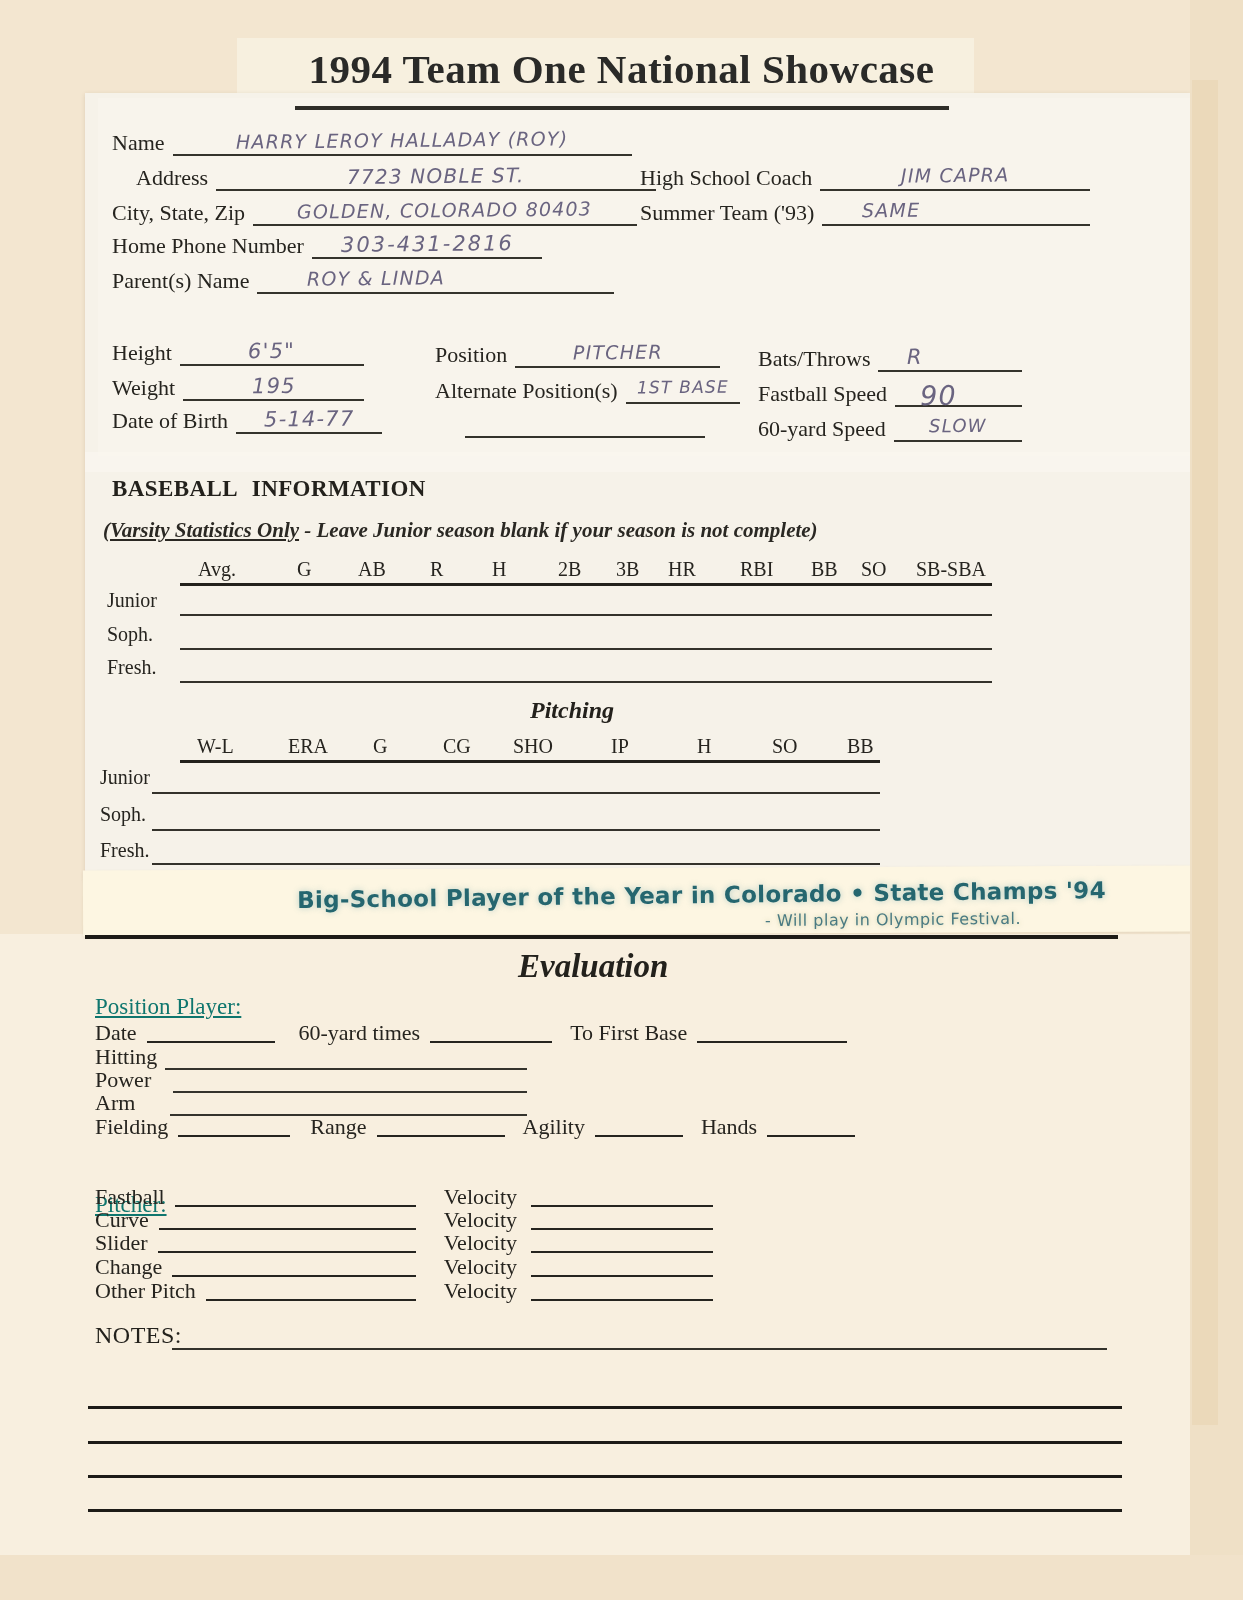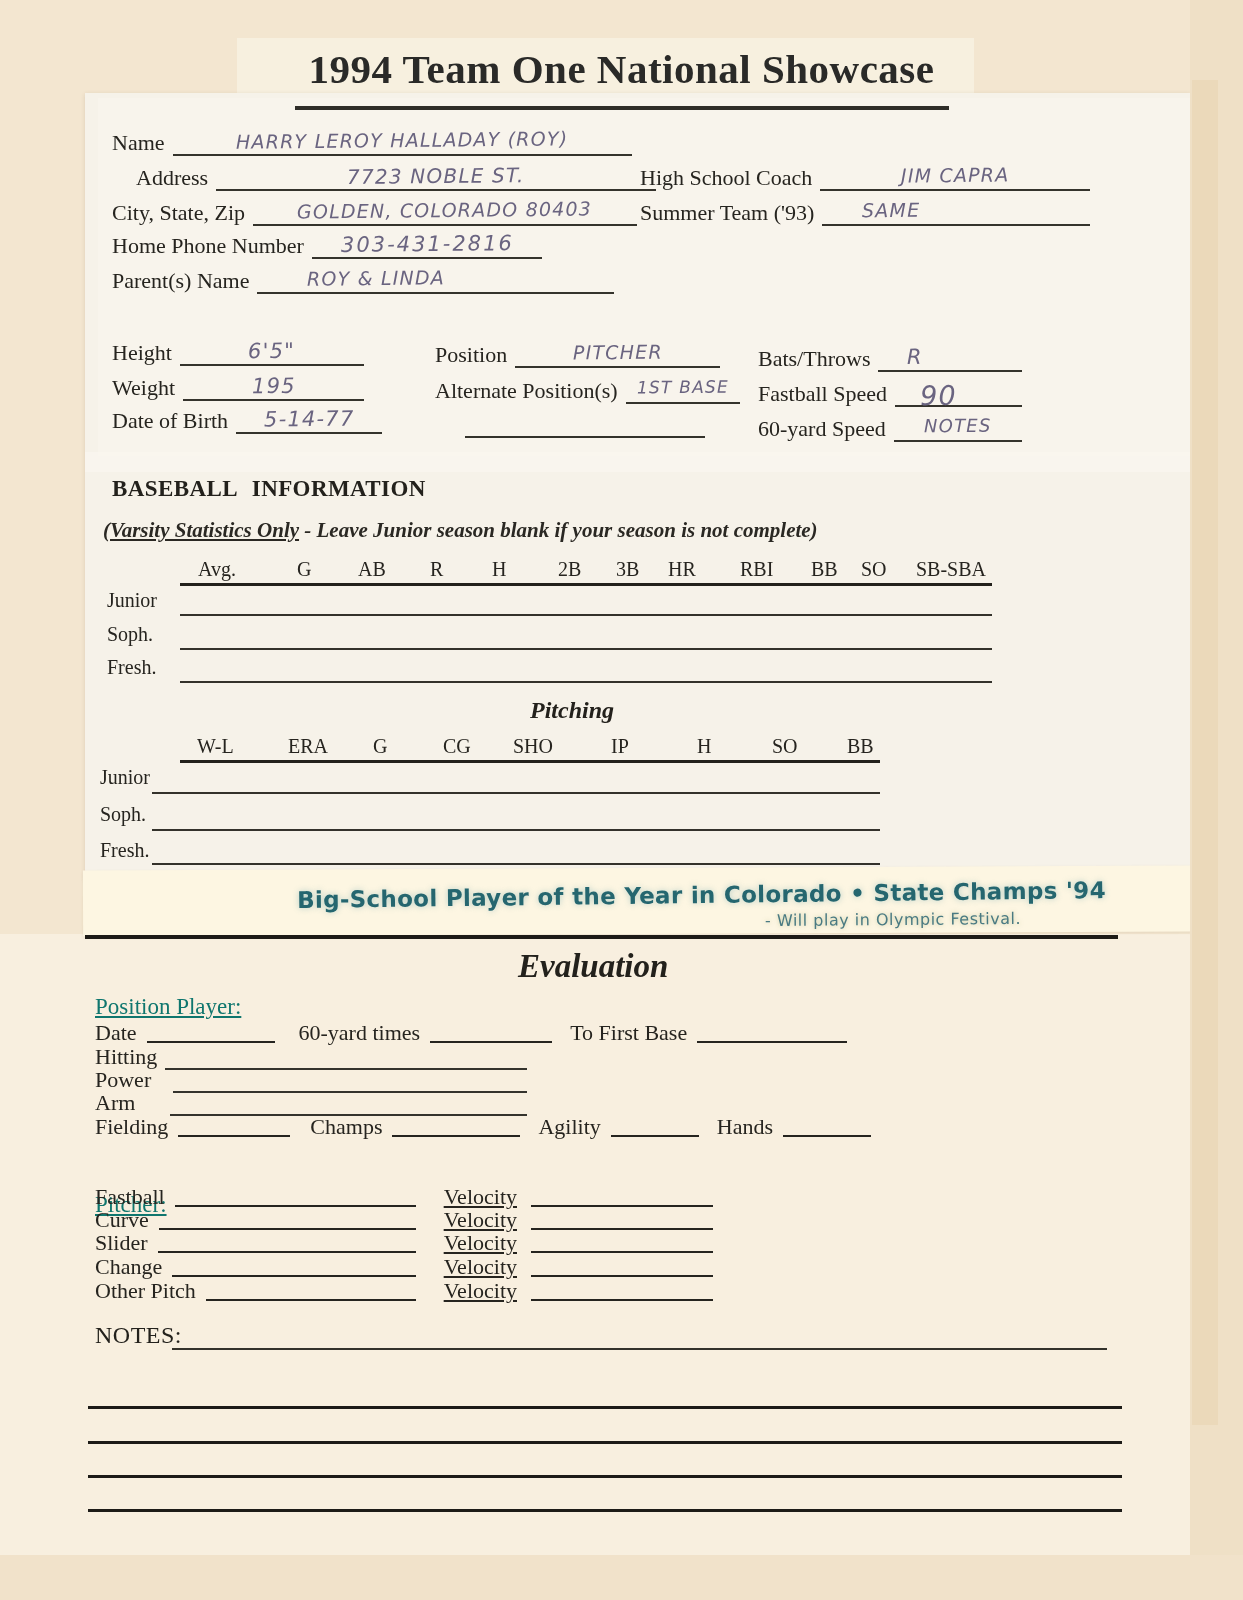--- a/index.html
+++ b/index.html
@@ -40,21 +40,21 @@
 
   .colhead{position:absolute;font:400 20px "Liberation Serif",serif;color:#26241f;}
   .rowlab{position:absolute;font:400 20px "Liberation Serif",serif;color:#26241f;}
 
   .pitching-title{position:absolute;font:700 24px "Liberation Serif",serif;font-style:italic;color:#23211c;}
   .eval-title{position:absolute;font:700 33px "Liberation Serif",serif;font-style:italic;color:#23211c;}
   .eval-head{position:absolute;font:400 23px "Liberation Serif",serif;color:#0f766e;text-decoration:underline;}
 
   .pitchrow{position:absolute;left:95px;width:618px;display:flex;align-items:flex-end;height:26px;}
   .pr-line{flex:1;border-bottom:2.5px solid #26241f;margin:0 4px 3px 10px;height:20px;}
-  .pr-vel{white-space:nowrap;margin-left:24px;text-decoration:underline;}
+  .pr-vel{white-space:nowrap;margin-left:24px;}
   .pr-vline{width:182px;border-bottom:2.5px solid #26241f;margin:0 0 3px 14px;height:20px;}
 
   .note1{position:absolute;font-family:"DejaVu Sans",sans-serif;font-weight:700;font-size:23px;
          color:#25666f;letter-spacing:.3px;transform:rotate(-.7deg);
          text-shadow:0 0 6px rgba(96,160,168,.45);white-space:nowrap;}
   .note2{position:absolute;font-family:"DejaVu Sans",sans-serif;font-weight:500;font-size:16px;
          color:#4a7a82;letter-spacing:.5px;transform:rotate(-.5deg);white-space:nowrap;
          text-shadow:0 0 4px rgba(150,170,110,.5);}
 
   .notes-lbl{position:absolute;font:400 24px "Liberation Serif",serif;color:#23211c;letter-spacing:.5px;}
@@ -133,21 +133,21 @@
   <div class="row" style="left:758px;top:342px;width:264px;">
     <span class="lbl">Bats/Throws</span>
     <span class="line"><span class="hand" style="font-size:21px;margin-right:70px">R</span></span>
   </div>
   <div class="row" style="left:758px;top:377px;width:264px;">
     <span class="lbl">Fastball Speed</span>
     <span class="line"><span class="hand" style="font-size:27px;margin-right:40px">90</span></span>
   </div>
   <div class="row" style="left:758px;top:412px;width:264px;">
     <span class="lbl">60-yard Speed</span>
-    <span class="line"><span class="hand" style="font-size:18px">NOTES</span></span>
+    <span class="line"><span class="hand" style="font-size:18px">SLOW</span></span>
   </div>
 
   <div class="section-head" style="left:112px;top:476px;">BASEBALL INFORMATION</div>
   <div class="subnote" style="left:103px;top:518px;"><span>(</span><span class="u">Varsity Statistics Only</span><span> - Leave Junior season blank if your season is not complete)</span></div>
 
   <span class="colhead" style="left:198px;top:558px;">Avg.</span>
   <span class="colhead" style="left:297px;top:558px;">G</span>
   <span class="colhead" style="left:358px;top:558px;">AB</span>
   <span class="colhead" style="left:430px;top:558px;">R</span>
   <span class="colhead" style="left:492px;top:558px;">H</span>
@@ -212,21 +212,21 @@
     <span class="line" style="border-bottom-width:2.5px;margin-left:35px;"></span>
   </div>
   <div class="row" style="left:95px;top:1063px;width:432px;">
     <span class="lbl">Power</span>
     <span class="line" style="border-bottom-width:2.5px;margin-left:22px;"></span>
   </div>
 
   <div class="row" style="left:95px;top:1110px;width:848px;">
     <span class="lbl">Fielding</span>
     <span class="seg-line" style="width:112px;"></span>
-    <span class="lbl" style="margin-left:10px;">Champs</span>
+    <span class="lbl" style="margin-left:10px;">Range</span>
     <span class="seg-line" style="width:128px;"></span>
     <span class="lbl" style="margin-left:8px;">Agility</span>
     <span class="seg-line" style="width:88px;"></span>
     <span class="lbl" style="margin-left:8px;">Hands</span>
     <span class="seg-line" style="width:88px;"></span>
   </div>
 
   <div class="eval-head" style="left:95px;top:1160px;margin-top:32px;">Pitcher:</div>
 
   <div class="pitchrow" style="top:1184px;">

